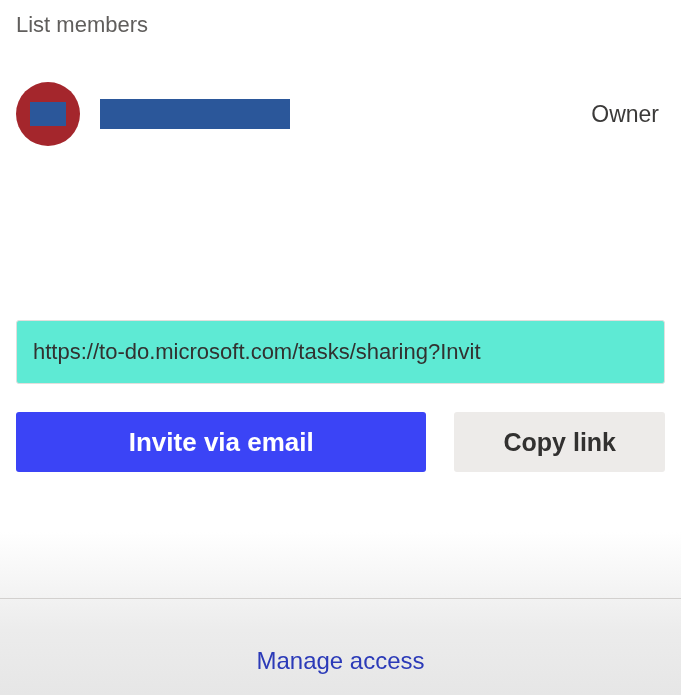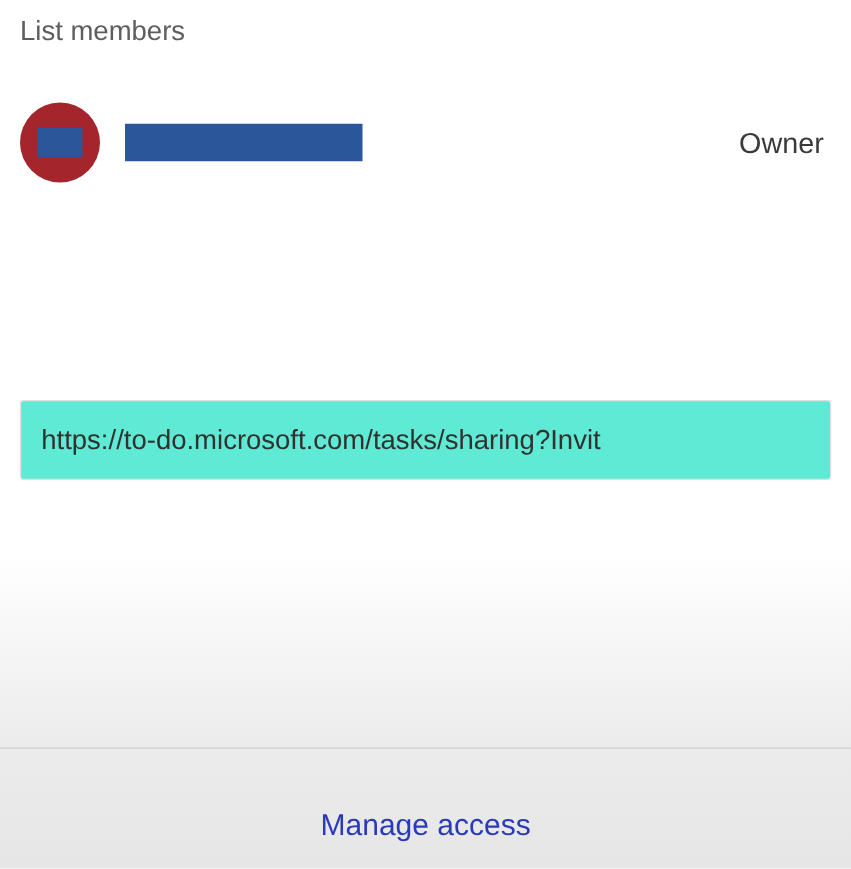--- a/index.html
+++ b/index.html
@@ -149,19 +149,23 @@
     <div class="avatar">
       <div class="avatar-inner"></div>
     </div>
     <div class="member-name"></div>
     <div class="spacer"></div>
     <div class="role-label">Owner</div>
   </div>
 
   <div class="link-section">
     <input type="text" class="link-input" readonly="" value="https://to-do.microsoft.com/tasks/sharing?Invit" style="">
+    <div class="button-row">
+      <button class="btn-primary">Invite via email</button>
+      <button class="btn-secondary">Copy link</button>
+    </div>
   </div>
 
   <div class="lower-area">
     <div class="divider"></div>
     <div class="manage-access">Manage access</div>
   </div>
 </div>
 
 </body></html>

